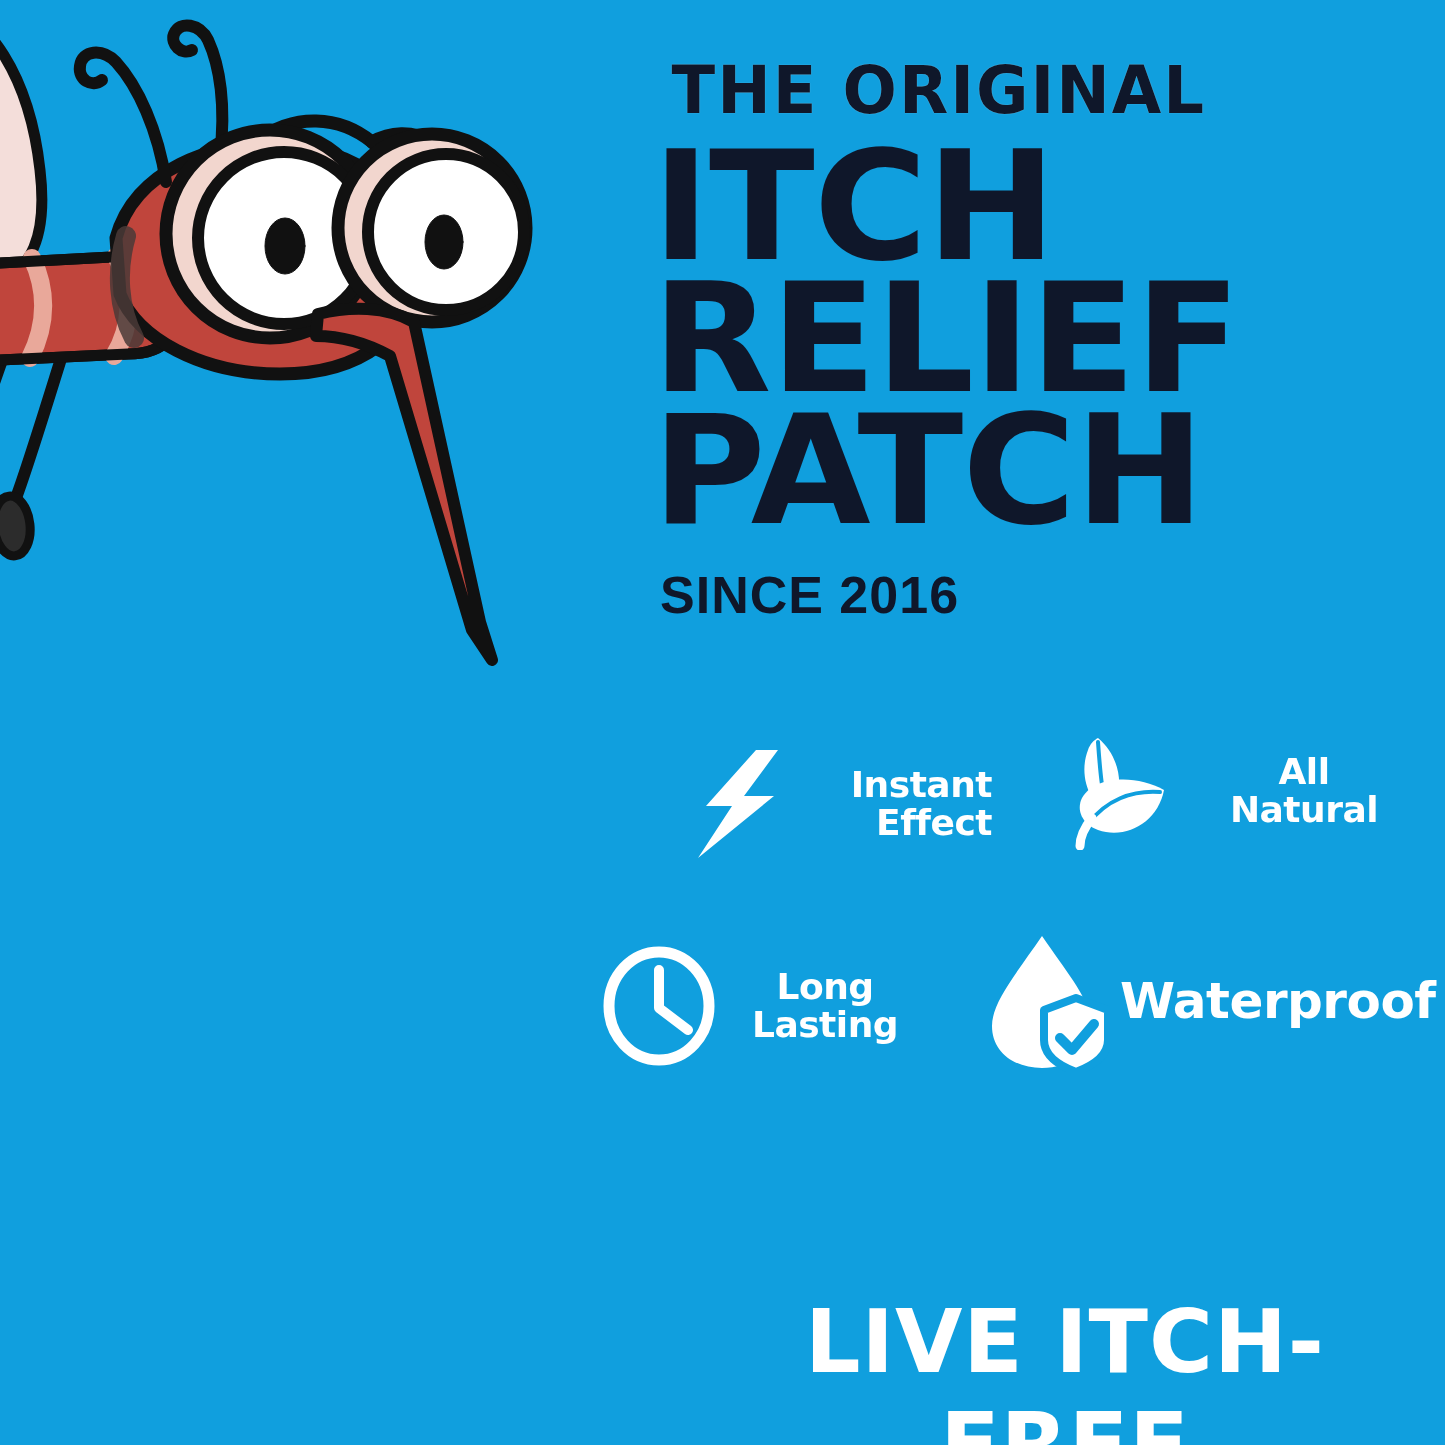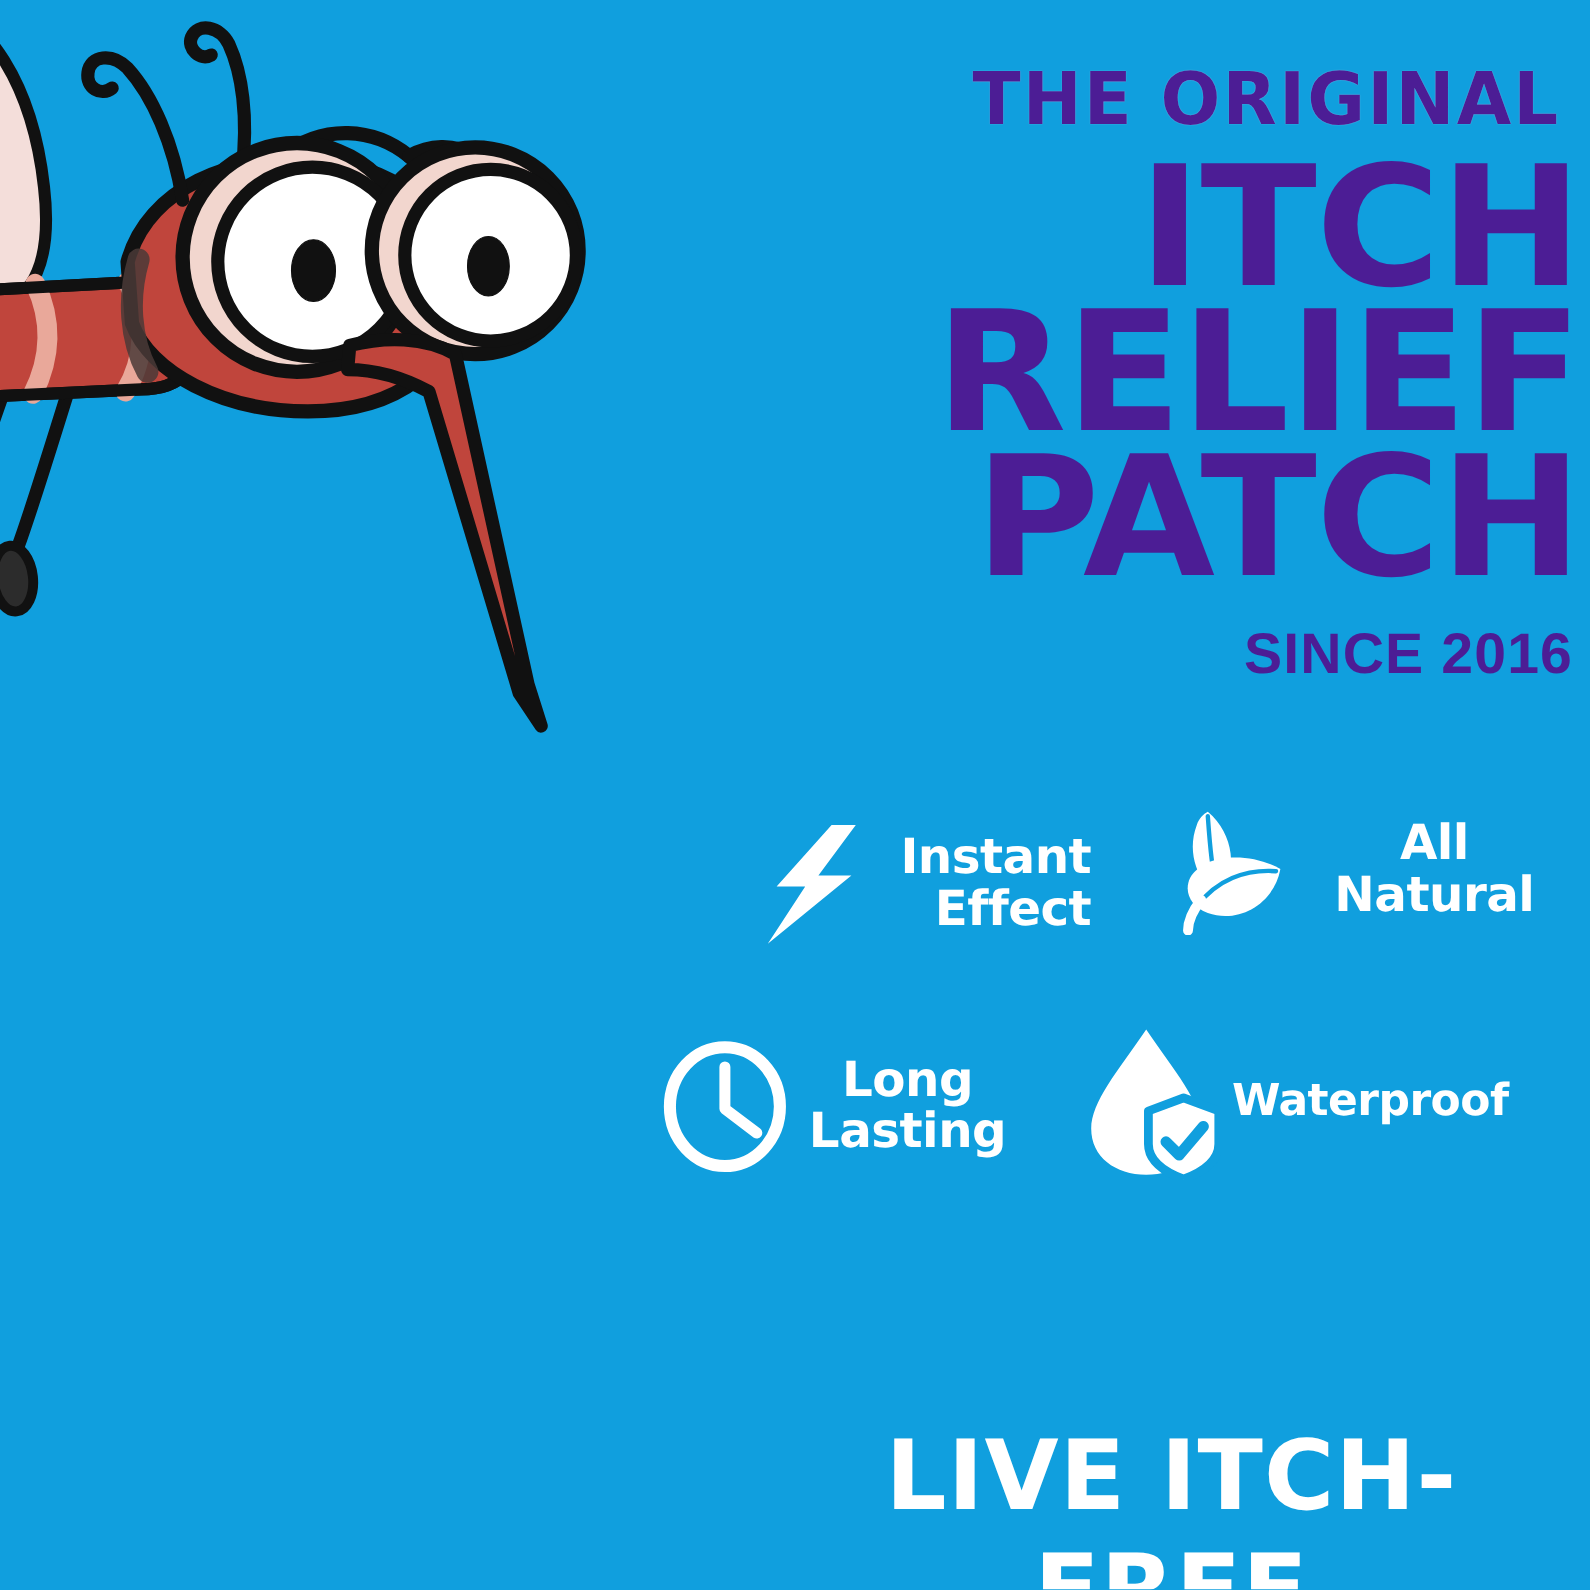--- a/index.html
+++ b/index.html
@@ -27,21 +27,21 @@
   }
 
   
   #mosquito{
     position:absolute;left:-80px;top:-30px;width:720px;height:740px;
   }
 
   
   #headline-block{
     position:absolute;left:660px;top:58px;width:770px;
-    text-align:right;color:#4c1d95;
+    text-align:left;color:#0f172a;
   }
   #kicker{
     font-family:"DejaVu Sans",sans-serif;
     font-weight:700;
     font-size:66px;
     letter-spacing:2px;
     line-height:1.0;
     transform:scaleX(0.97);
     text-shadow:0 0 1px rgba(255,255,255,.5);
   }
@@ -66,37 +66,37 @@
   }
 
   
   .feat{
     position:absolute;display:flex;align-items:center;color:#fff;
   }
   .feat .ficon{flex:0 0 auto;display:flex;align-items:center;justify-content:center;}
   .feat .flabel{
     font-family:"DejaVu Sans",sans-serif;
     font-weight:700;
-    font-size:44px;
+    font-size:36px;
     line-height:1.06;
     white-space:pre-line;
     letter-spacing:-0.5px;
   }
 
   #feat-instant{left:688px;top:748px;width:310px;}
   #feat-instant .flabel{text-align:right;width:190px;margin-left:14px;}
 
   #feat-natural{left:1048px;top:732px;width:380px;justify-content:center;}
   #feat-natural .flabel{text-align:center;width:236px;margin-left:12px;}
 
   #feat-long{left:600px;top:944px;width:330px;}
   #feat-long .flabel{text-align:center;width:190px;margin-left:12px;}
 
   #feat-water{left:980px;top:930px;width:460px;}
-  #feat-water .flabel{text-align:left;width:330px;margin-left:10px;font-size:40px;}
+  #feat-water .flabel{text-align:left;width:330px;margin-left:10px;font-size:50px;}
 
   
   #tagline{
     position:absolute;left:700px;top:1290px;width:730px;
     text-align:center;color:#fff;
     font-family:"DejaVu Sans",sans-serif;
     font-weight:700;
     font-size:88px;
     letter-spacing:1px;
     transform:scaleX(0.99);

